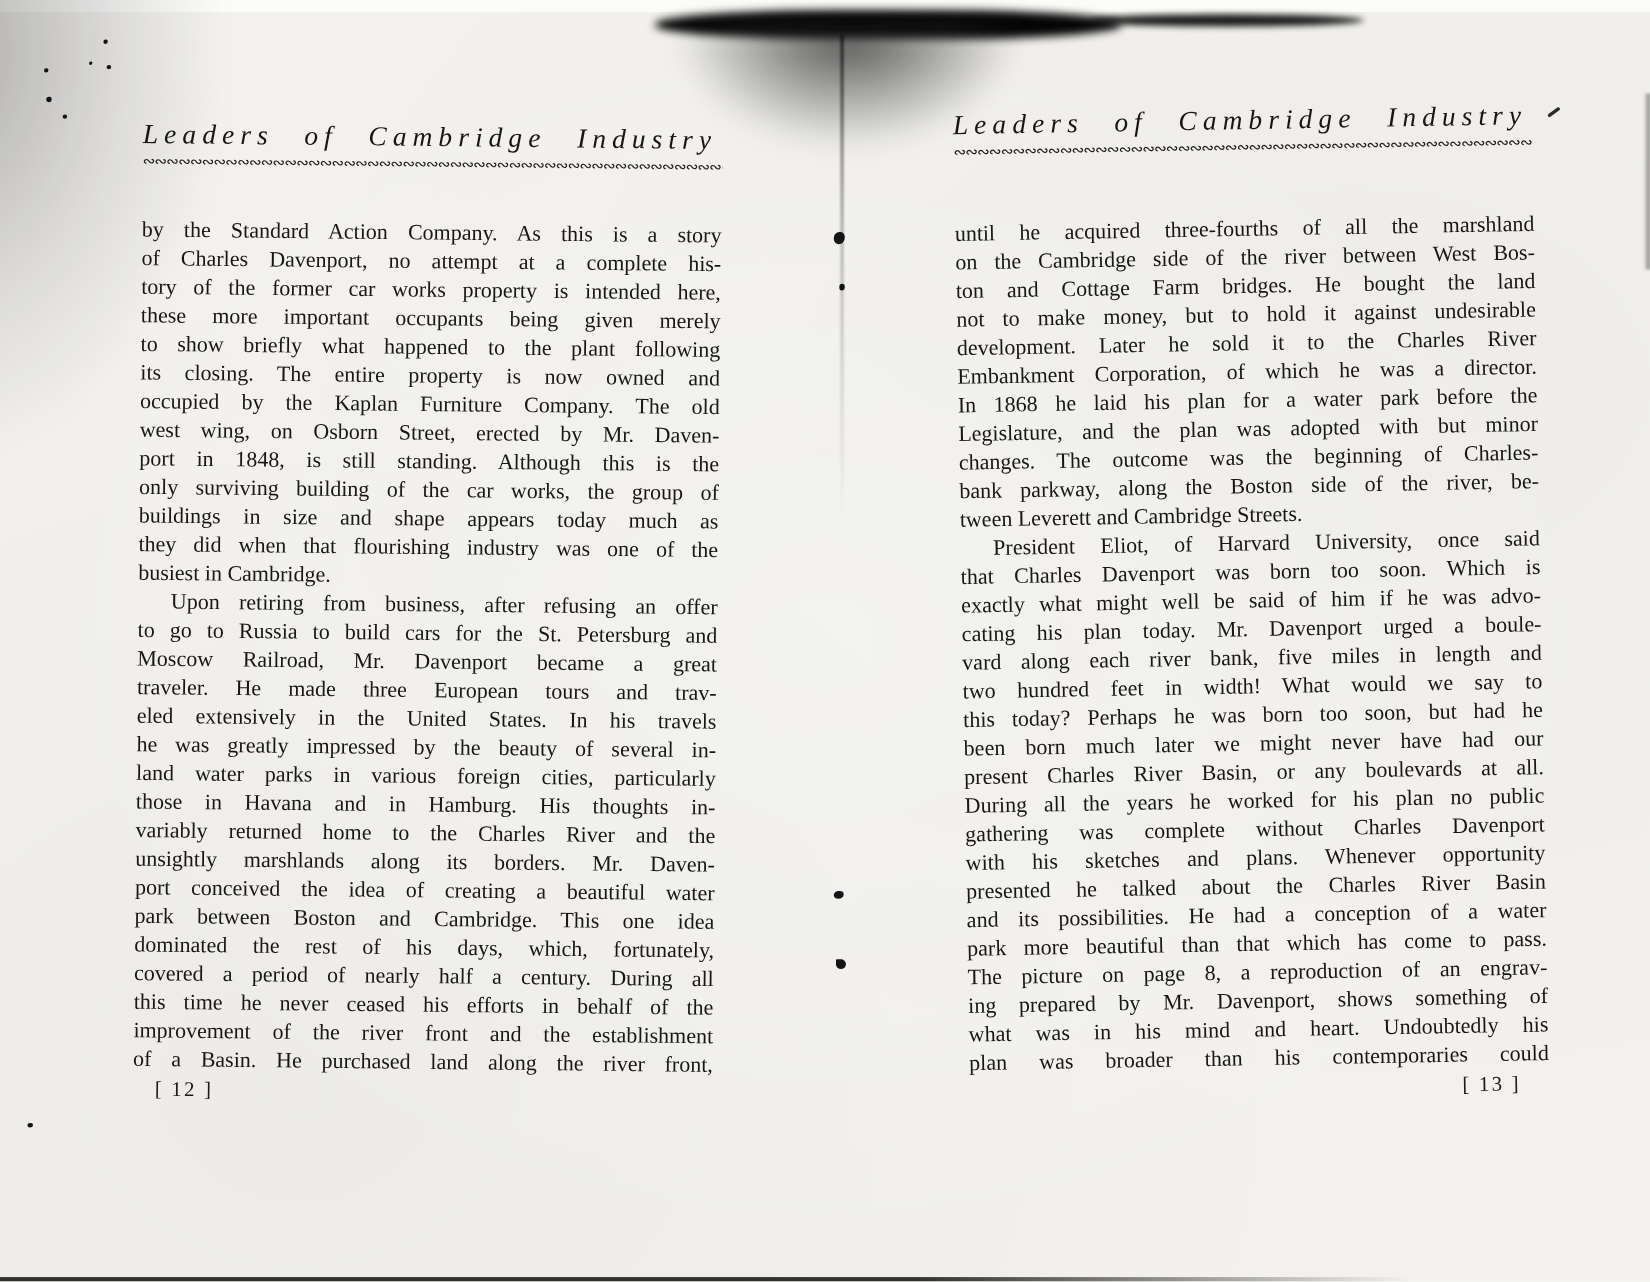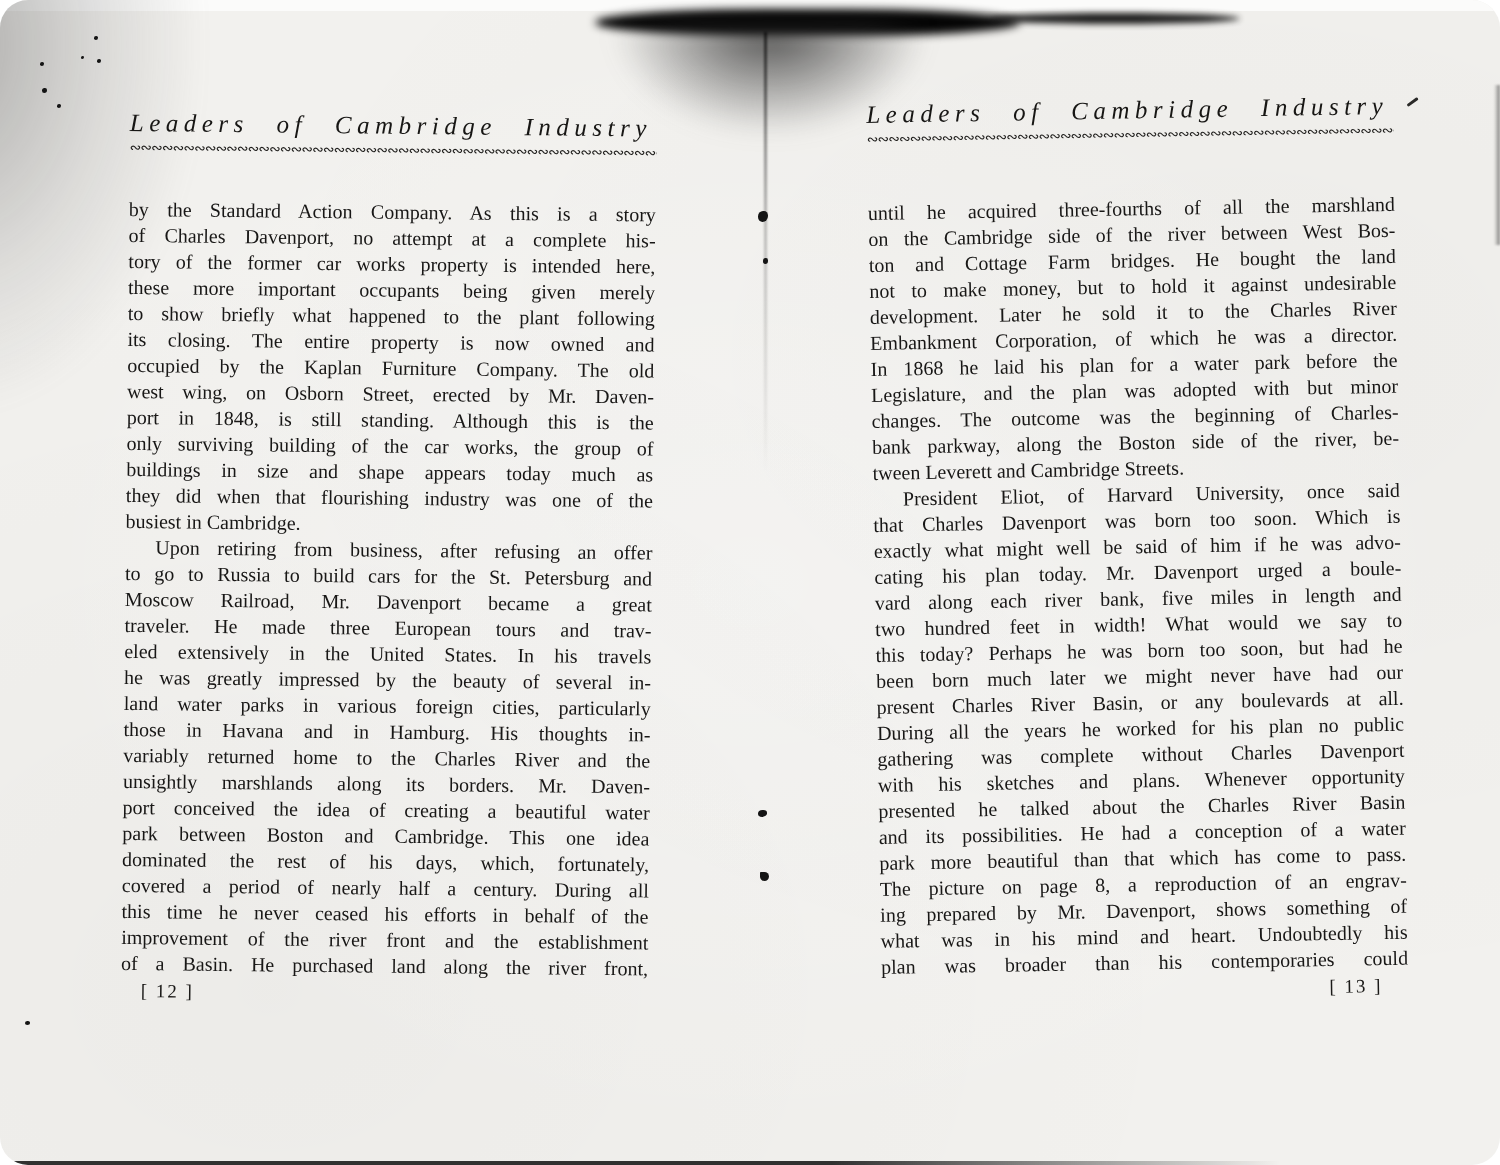--- a/index.html
+++ b/index.html
@@ -8,21 +8,20 @@
     font-family:"Liberation Serif","DejaVu Serif",serif;
     background:#ffffff;
   }
   .scan {
     position:absolute; left:0; top:0; width:1500px; height:1165px; overflow:hidden;
     background:
       radial-gradient(ellipse at 18% 85%, rgba(0,0,0,0.025), transparent 55%),
       radial-gradient(ellipse at 82% 30%, rgba(0,0,0,0.02), transparent 60%),
       radial-gradient(ellipse at 50% 50%, rgba(255,255,255,0.35), transparent 70%),
       #f2f1ee;
-    border-radius: 28px;
   }
   
   .top-strip { position:absolute; left:0; top:0; width:100%; height:11px; background:#fbfbfa; }
   .corner-smudge {
     position:absolute; left:-50px; top:-20px; width:250px; height:430px;
     background:radial-gradient(ellipse at 0% 15%, rgba(70,70,70,0.40), rgba(110,110,110,0.16) 45%, transparent 72%);
     filter:blur(9px);
   }
   .gutter-band {
     position:absolute; left:595px; top:9px; width:425px; height:27px;

